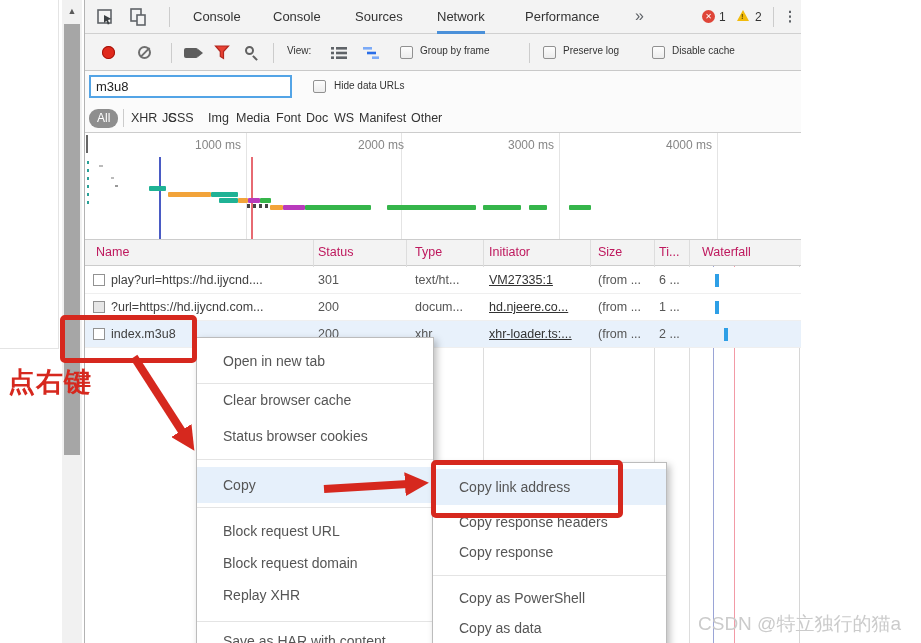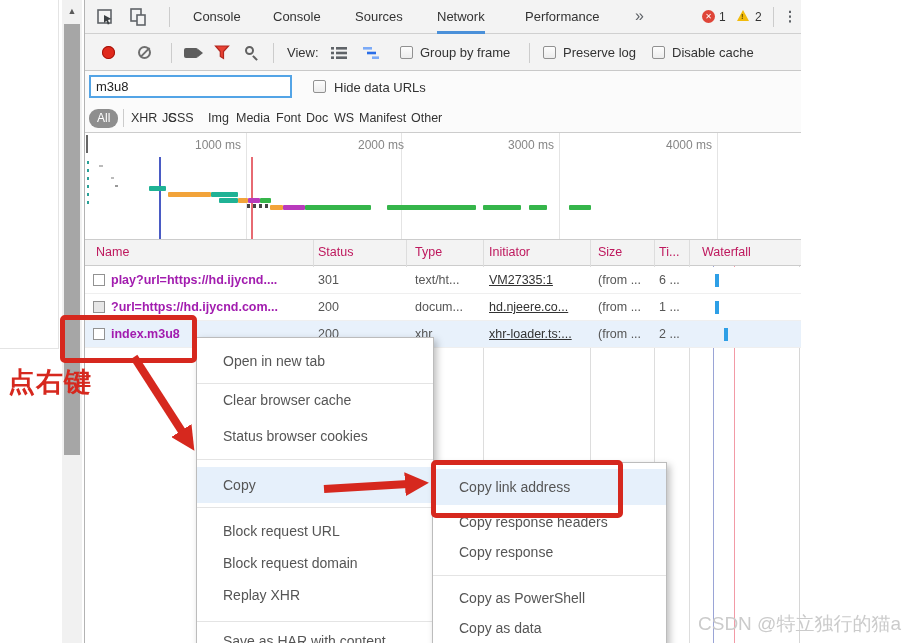--- a/index.html
+++ b/index.html
@@ -22,40 +22,40 @@
   .tab{position:absolute;top:0;height:31px;line-height:33px;font-size:13px;color:#333;cursor:default;}
   .tab.active{border-bottom:3px solid #4a90d9;}
   .vsep{position:absolute;width:1px;height:20px;background:#ccc;top:7px;}
   .glyph{position:absolute;color:#5f6368;}
   .err-badge{position:absolute;width:13px;height:13px;border-radius:50%;background:#df4538;color:#fff;
              font-size:8px;line-height:13px;text-align:center;}
   .warn-tri{position:absolute;width:0;height:0;border-left:6px solid transparent;border-right:6px solid transparent;border-bottom:11px solid #f2bb0c;}
   .warn-mark{position:absolute;font-size:8px;color:#6b5200;font-weight:bold;}
   .cnt{position:absolute;font-size:12px;color:#333;top:10px;}
   .cb{position:absolute;width:13px;height:13px;border:1px solid #919191;border-radius:2px;background:linear-gradient(#fdfdfd,#ececec);box-sizing:border-box;}
-  .tool-label{position:absolute;font-size:13px;color:#333;}
+  .tool-label{position:absolute;font-size:10px;color:#333;}
   .record{position:absolute;width:13px;height:13px;border-radius:50%;background:#e0291c;box-shadow:0 0 0 1px #a01208 inset;}
   .slash{position:absolute;width:13px;height:13px;border:2px solid #6e6e6e;border-radius:50%;box-sizing:border-box;}
   .slash::after{content:"";position:absolute;left:4px;top:-2px;width:2px;height:13px;background:#6e6e6e;transform:rotate(45deg);}
   .cam{position:absolute;width:14px;height:10px;background:#5d5d5d;border-radius:2px;}
   .cam::after{content:"";position:absolute;right:-5px;top:1px;border-top:4px solid transparent;border-bottom:4px solid transparent;border-left:5px solid #5d5d5d;}
   .mag{position:absolute;width:9px;height:9px;border:2px solid #616161;border-radius:50%;box-sizing:border-box;}
   .mag::after{content:"";position:absolute;left:7px;top:7px;width:2px;height:6px;background:#616161;transform:rotate(-45deg);}
   .filter-input{position:absolute;left:4px;top:4px;width:203px;height:23px;border:2px solid #53a4e6;background:#fff;
                 font-family:"Liberation Sans",sans-serif;font-size:13px;color:#222;padding:0 0 0 5px;box-sizing:border-box;outline:none;}
   .pill{position:absolute;left:4px;top:5px;background:#8e8e8e;color:#fff;font-size:12px;padding:2px 8px 3px;border-radius:9px;}
   .tf{position:absolute;top:7px;font-size:12.5px;color:#333;}
   .grid-v{position:absolute;top:0;width:1px;height:106px;background:#e4e4e4;}
   .tl-label{position:absolute;top:5px;width:60px;text-align:right;font-size:12px;color:#858585;}
   .bar{position:absolute;height:5px;border-radius:1px;}
   .col-line{position:absolute;width:1px;background:#ddd;}
   .hcell{position:absolute;top:5px;font-size:12.5px;color:#be185d;}
   .trow{position:absolute;left:0;width:716px;height:27px;border-bottom:1px solid #efefef;box-sizing:border-box;}
   .tcell{position:absolute;top:6px;font-size:12.5px;color:#565656;white-space:nowrap;}
-  .tname{color:#a21caf;font-weight:bold;}
+  .tname{color:#404040;}
   .tlink{color:#333;text-decoration:underline;}
   .rcb{position:absolute;left:8px;top:7px;width:12px;height:12px;border:1px solid #929292;background:#fff;box-sizing:border-box;}
   .wbar{position:absolute;top:7px;width:4px;height:13px;background:#2e9fe6;}
   .menu{background:#fff;border:1px solid #bcbcbc;box-shadow:3px 3px 7px rgba(0,0,0,.25);z-index:20;}
   .mi{position:absolute;left:0;right:0;padding-left:26px;display:flex;align-items:center;font-size:14px;color:#555;}
   .mi.hl{background:#e6f0fb;text-align:center;}
   .msep{position:absolute;left:0;right:0;height:1px;background:#e4e4e4;}
   .mi-arrow{position:absolute;right:10px;font-size:9px;color:#555;}
   .red-box{position:absolute;border:5px solid #d6281e;border-radius:5px;z-index:70;}
   .red-label{position:absolute;color:#d6281e;font-size:27px;font-weight:bold;z-index:60;letter-spacing:1px;}

